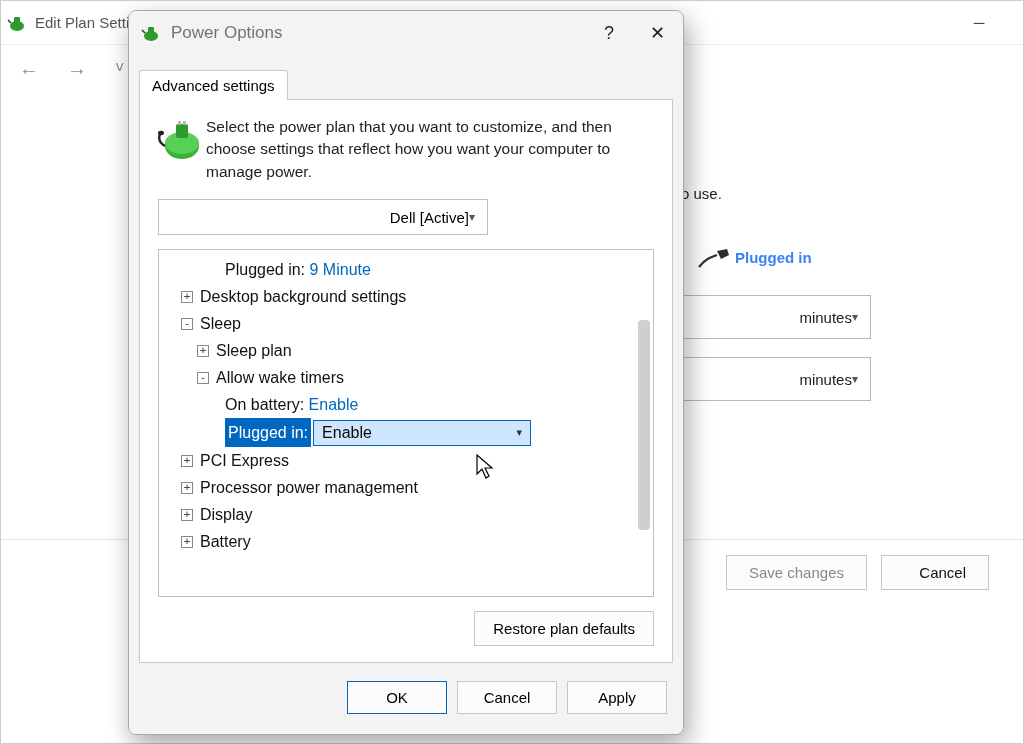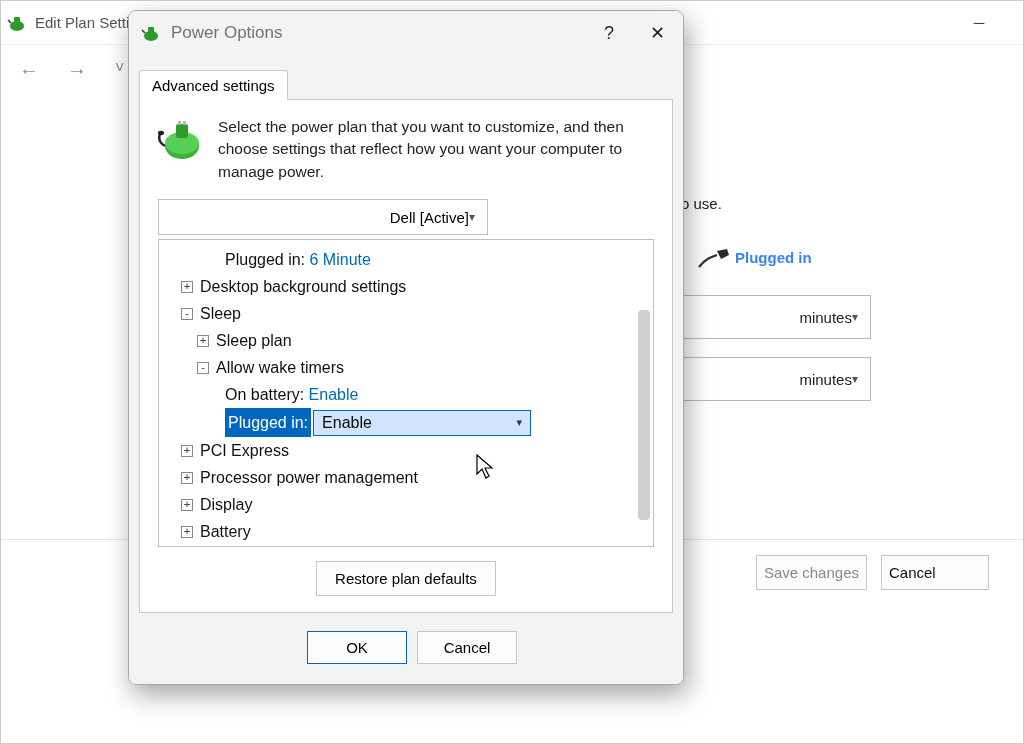--- a/index.html
+++ b/index.html
@@ -36,39 +36,39 @@
   .bg-windowcontrols .ctl { width:24px; text-align:center; color:#444; }
   .bg-nav {
     height: 46px;
     display:flex;
     align-items:center;
     padding-left: 18px;
     gap: 28px;
     background:#fff;
   }
   .bg-nav .arrow { font-size:20px; color:#888;}
-  .bg-intro { position:absolute; left: 680px; top:184px; right:40px; color:#222;margin-top:10px;}
+  .bg-intro { position:absolute; left: 680px; top:184px; right:40px; color:#222;}
   .bg-plugged-label {
     position:absolute; left: 734px; top: 248px; font-weight:600; color:#3b82f6;
   }
   .bg-plug-icon { position:absolute; left:696px; top:246px; }
   .bg-select {
     position:absolute; height:44px; border:1px solid #b8b8b8; background:#fff;
     display:flex; align-items:center; padding:0 12px; justify-content:flex-end;
     color:#222;
   }
   .bg-select.s1 { left:680px; top:294px; width:190px;}
   .bg-select.s2 { left:680px; top:356px; width:190px;}
   .bg-select .chev { color:#555; font-size:12px;}
   .bg-buttons {
     position:absolute; right:34px; top:554px; display:flex; gap:14px;
   }
   .bg-btn {
-    border:1px solid #c6c6c6; background:#fcfcfc; padding:8px 7px; min-width:108px;
-    text-align:left; color:#888;
+    border:1px solid #c6c6c6; background:#fcfcfc; padding:8px 22px; min-width:108px;
+    text-align:right; color:#888;
   }
   .bg-btn.cancel { color:#111; }
   .bg-divider { position:absolute; left:0; right:0; top:538px; height:1px; background:#e5e5e5;}
 
   
   .dialog {
     position:absolute;
     left: 128px; top: 10px;
     width: 556px;
     background: #f3f3f3;
@@ -103,37 +103,37 @@
     top:1px;
     border-top-left-radius:3px;
     border-top-right-radius:3px;
   }
   .tabpanel {
     margin: 0 10px 0 10px;
     border:1px solid #c9c9c9;
     background:#fff;
     padding: 16px 18px 16px 18px;
   }
-  .plan-desc-row { display:flex; gap:14px; }
+  .plan-desc-row { display:flex; gap:2px; }
   .plan-desc-row .pic { width:46px; height:46px; flex:none; }
   .plan-desc-row .txt { color:#222; line-height:1.45; font-size:15.5px;}
   .plan-dd {
     margin-top:16px;
     width: 330px;
     height:36px;
     border:1px solid #bfbfbf;
     background:#fff;
     display:flex; align-items:center; justify-content:flex-end;
     padding: 0 12px;
   }
   .plan-dd .chev { font-size:12px; color:#555;}
   .treebox {
-    margin-top:4px;
+    margin-top:14px;
     border:1px solid #bfbfbf;
-    height: 308px;
+    height: 348px;
     background:#fff;
     position:relative;
     padding: 6px 2px 14px 4px;
     overflow:hidden;
   }
   .tree-scroll {
     position:absolute; right:3px; top:70px; width:12px; height:210px;
     background:#cfcfcf; border-radius:4px;
   }
   .tree { font-size:16px; line-height:27px; color:#111; }
@@ -153,27 +153,27 @@
     background:#0067c0; color:#fff; padding:1px 3px;
   }
   .sel-editor {
     display:inline-flex; align-items:center;
     border:1px solid #0067c0; background:#cfe4ff;
     height:26px; width:218px; margin-left:2px;
     padding: 0 8px; justify-content:space-between;
     color:#0a0a0a;
   }
   .sel-editor .chev { font-size:11px; color:#333;}
-  .restore-row { display:flex; justify-content:center; margin-top:14px;}
+  .restore-row { display:flex; justify-content:flex-end; margin-top:14px;}
   .restore-btn {
     border:1px solid #c6c6c6; background:#fcfcfc;
     padding:8px 18px; font-size:15px;
   }
   .dlg-buttons {
-    display:flex; justify-content:center; gap:10px;
+    display:flex; justify-content:flex-end; gap:10px;
     padding: 18px 16px 20px 28px;
     background:#f3f3f3;
   }
   .dlg-btn {
     border:1px solid #c6c6c6; background:#fcfcfc;
     width:100px; padding:7px 0; text-align:center; font-size:15px;
   }
   .dlg-btn.primary { border:1px solid #0067c0; }
   
   .cursor {
@@ -271,21 +271,21 @@
     <div class="plan-dd">
       <span>Dell [Active]</span>
       <span class="chev">▾</span>
     </div>
 
     <div class="treebox">
       <div class="tree-scroll"></div>
       <div class="tree">
         <div class="row ind0">
           <span>Plugged in:</span>&nbsp;
-          <span class="linklike">6 Minute</span>
+          <span class="linklike">9 Minute</span>
         </div>
         <div class="row ind1">
           <span class="expander">+</span>
           <span>Desktop background settings</span>
         </div>
         <div class="row ind1">
           <span class="expander">-</span>
           <span>Sleep</span>
         </div>
         <div class="row ind2">
@@ -327,20 +327,21 @@
     </div>
 
     <div class="restore-row">
       <div class="restore-btn">Restore plan defaults</div>
     </div>
   </div>
 
   <div class="dlg-buttons">
     <div class="dlg-btn primary">OK</div>
     <div class="dlg-btn">Cancel</div>
+    <div class="dlg-btn">Apply</div>
   </div>
 </div>
 
 <div class="cursor">
   <svg width="20" height="26" viewBox="0 0 20 26">
     <path d="M1 1 L1 20 L6 15 L10 24 L13 22 L9 14 L16 14 Z" fill="#fff" stroke="#000" stroke-width="1.2"></path>
   </svg>
 </div>
 
 </body></html>

